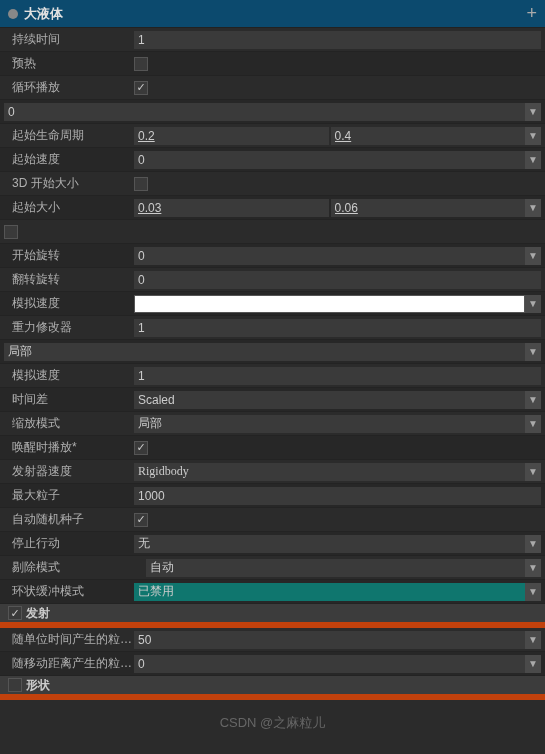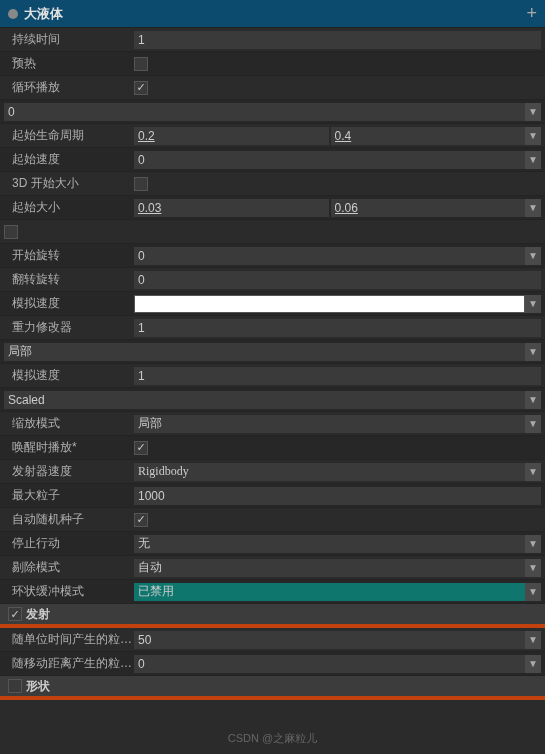--- a/index.html
+++ b/index.html
@@ -141,36 +141,36 @@
       width: 50%;
     }
 
     .section-header {
       background: #3c3c3c;
       height: 24px;
       display: flex;
       align-items: center;
       padding: 8px 8px;
       gap: 4px;
-      border-bottom: 4px solid #c2410c;
+      border-bottom: 6px solid #c2410c;
     }
 
     .section-label {
       color: #cccccc;
       font-size: 12px;
       font-weight: bold;
     }
 
     .watermark {
       position: absolute;
-      bottom: 8px;
+      bottom: 22px;
       left: 50%;
       transform: translateX(-50%);
       color: #666;
-      font-size: 11px;
+      font-size: 13px;
       white-space: nowrap;
     }
   </style>
 </head>
 <body>
 
 <div class="title-bar">
   <div class="title-dot"></div>
   <span class="title-text">大液体</span>
   <span class="title-plus">+</span>
@@ -287,20 +287,21 @@
           </div>
         </div>
       </div>
       <div class="prop-row">
         <div class="prop-label">模拟速度</div>
         <div class="prop-value">
           <input class="value-input" value="1" style="">
         </div>
       </div>
       <div class="prop-row">
+        <div class="prop-label">时间差</div>
         <div class="prop-value">
           <div class="dropdown-row">
             <div class="value-input" style="display: flex; align-items: center; background: rgb(58, 58, 58);">Scaled</div>
             <div class="dropdown-arrow">▼</div>
           </div>
         </div>
       </div>
       <div class="prop-row">
         <div class="prop-label">缩放模式</div>
         <div class="prop-value">
@@ -343,21 +344,21 @@
           <div class="dropdown-row">
             <div class="value-input" style="display: flex; align-items: center; background: rgb(58, 58, 58);">无</div>
             <div class="dropdown-arrow">▼</div>
           </div>
         </div>
       </div>
       <div class="prop-row">
         <div class="prop-label">剔除模式</div>
         <div class="prop-value">
           <div class="dropdown-row">
-            <div class="value-input" style="display: flex; align-items: center; background: rgb(58, 58, 58);">自动</div>
+            <div class="value-input" style="display: flex; align-items: center; background: rgb(58, 58, 58); margin-left: 12px;">自动</div>
             <div class="dropdown-arrow">▼</div>
           </div>
         </div>
       </div>
       <div class="prop-row">
         <div class="prop-label">环状缓冲模式</div>
         <div class="prop-value">
           <div class="dropdown-row">
             <div class="value-input" style="display: flex; align-items: center; background: #0f766e; text-align: right;">已禁用</div>
             <div class="dropdown-arrow">▼</div>

